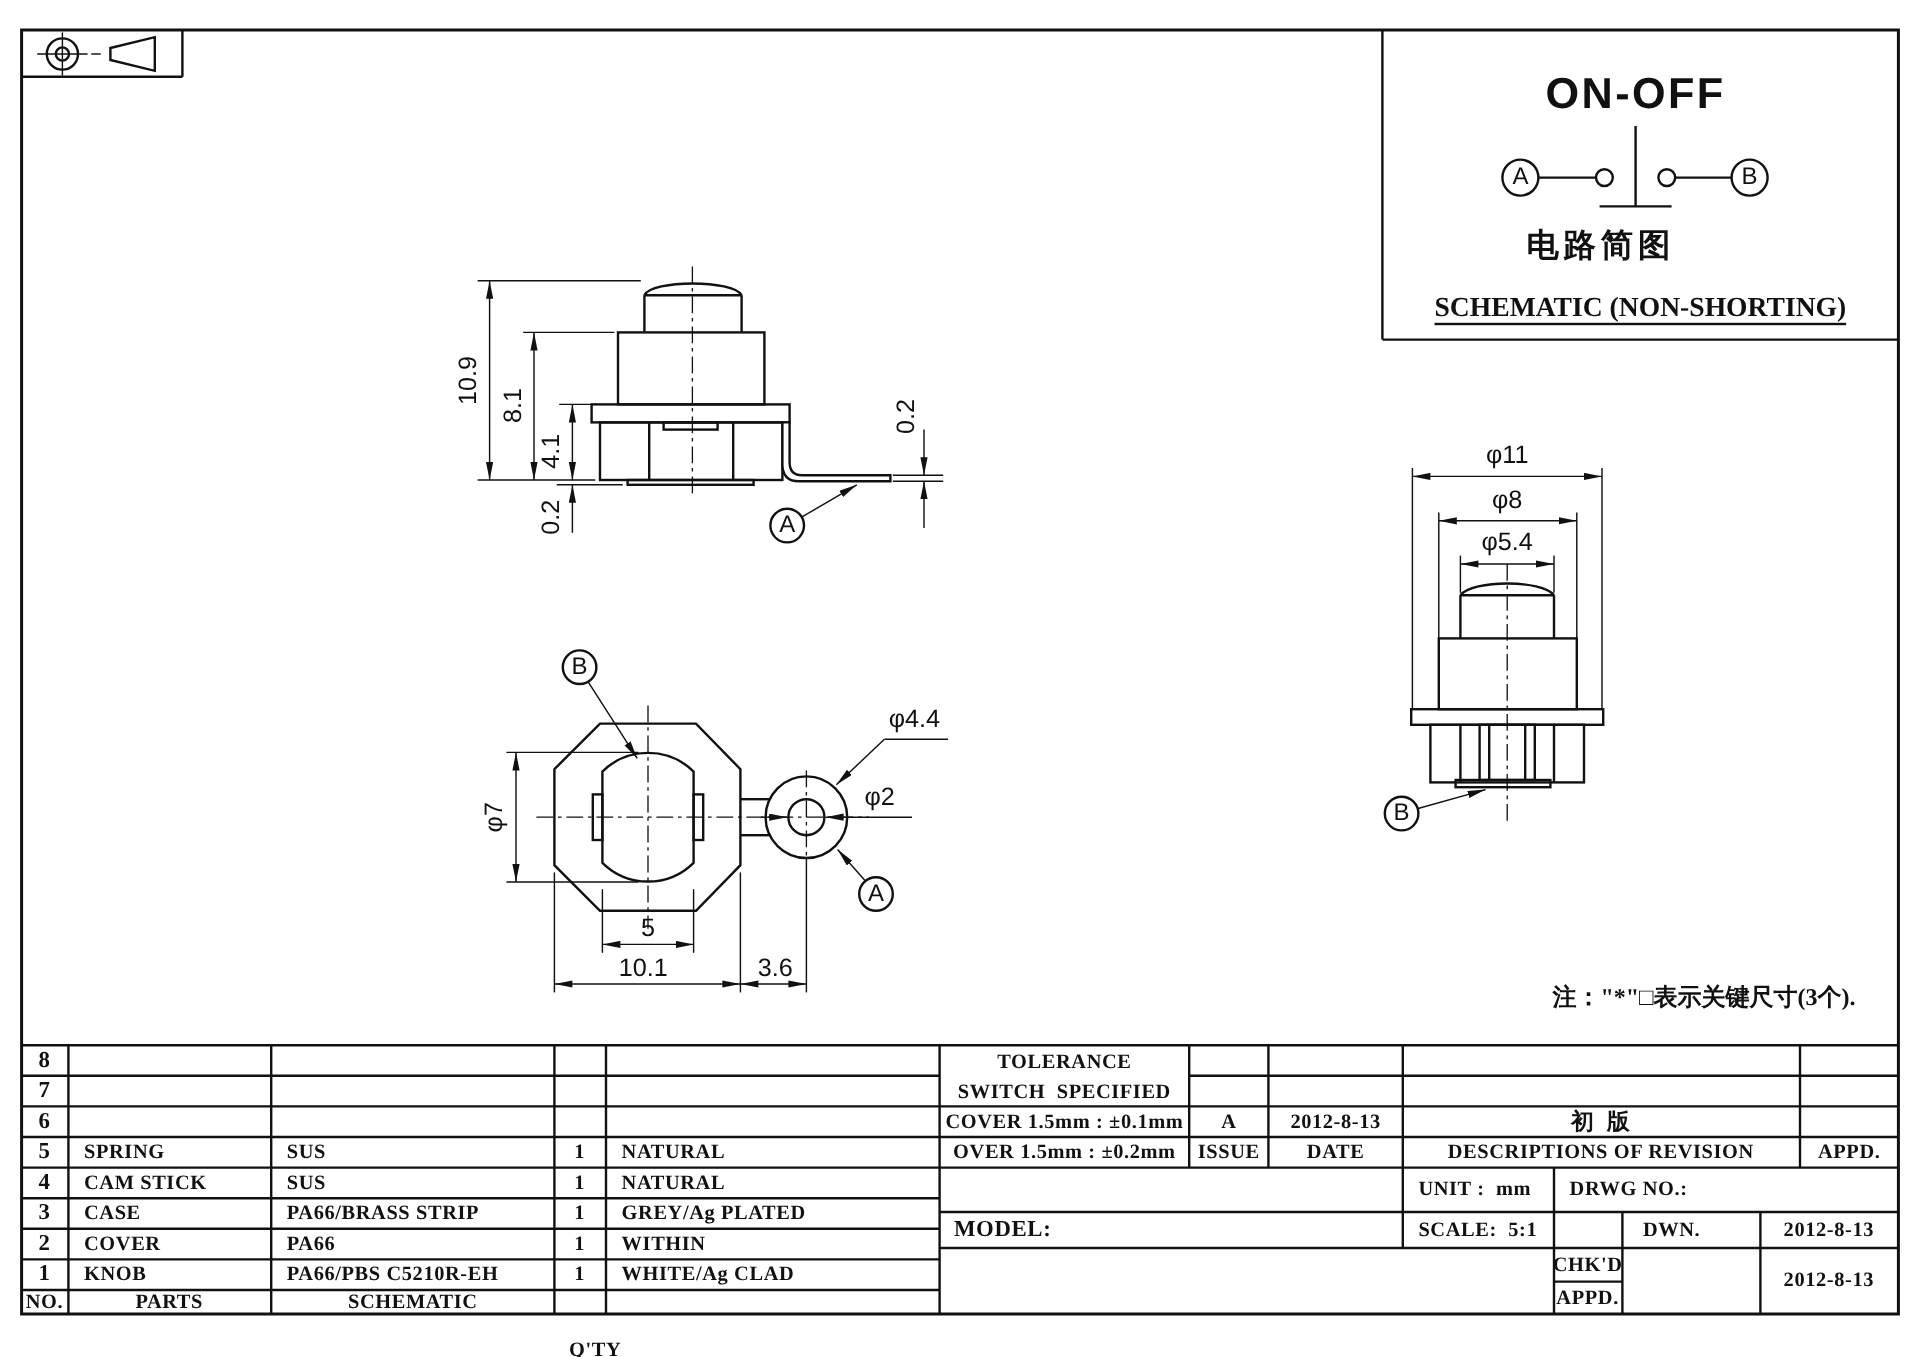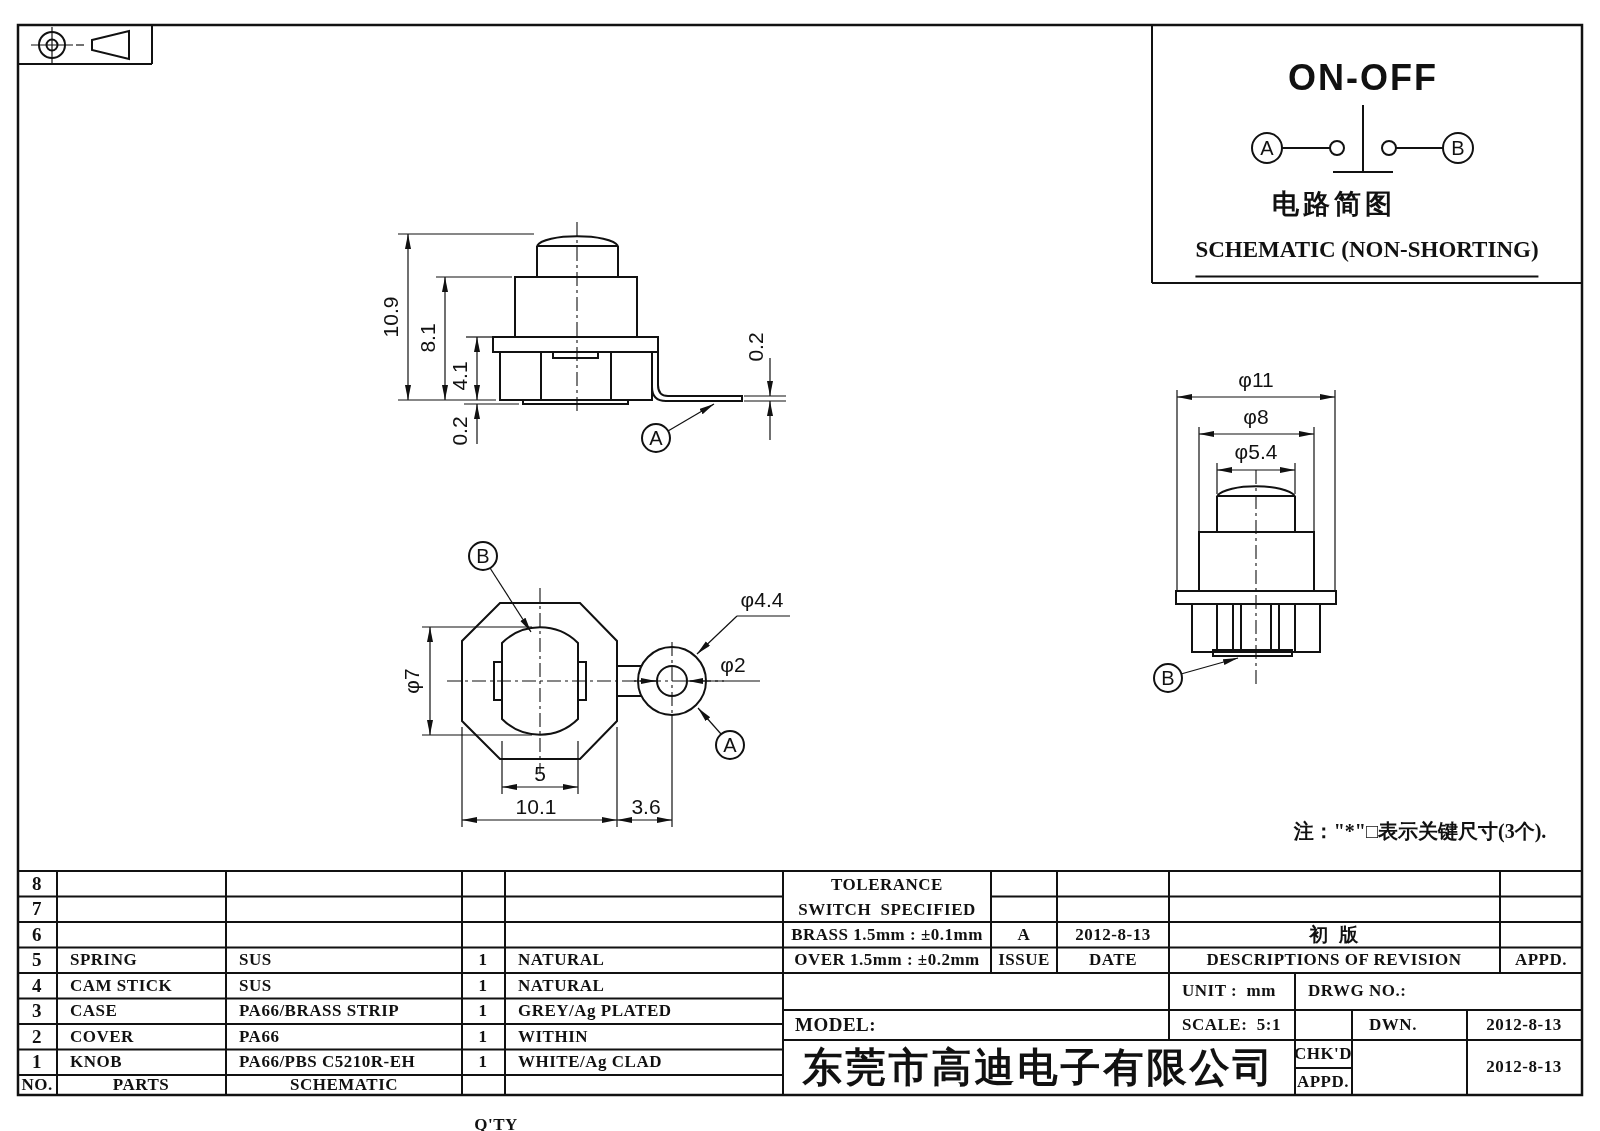--- a/index.html
+++ b/index.html
@@ -8,21 +8,21 @@
   svg{position:absolute;left:0;top:0;}
   .t  {position:absolute;transform:translate(-50%,-50%);white-space:pre;color:#111;}
   .tl {position:absolute;transform:translateY(-50%);white-space:pre;color:#111;}
   .rot{transform:translate(-50%,-50%) rotate(-90deg);}
   .dim{font:21px "Liberation Sans",sans-serif;}
   .bal{font:20px "Liberation Sans",sans-serif;}
   .tbl{font:700 17px "Liberation Serif",serif;letter-spacing:.5px;}
   .tbl2{font:700 19px "Liberation Serif",serif;letter-spacing:.5px;}
   .onoff{font:600 36px "Liberation Sans",sans-serif;letter-spacing:2px;}
   .cjk{font:600 27px "Liberation Sans",sans-serif;letter-spacing:4px;}
-  .schem{font:700 23px "Liberation Serif",serif;border-bottom:2.5px solid #111;padding-bottom:13px;}
+  .schem{font:700 23px "Liberation Serif",serif;border-bottom:2.5px solid #111;padding-bottom:0;}
   .note{font:600 20px "Liberation Serif",serif;}
   .company{font:600 40px "Liberation Sans",sans-serif;letter-spacing:3px;}
 </style>
 </head>
 <body>
 
 <div id="sheet">
 
 <svg width="1600" height="1131" viewBox="0 0 1600 1131">
   <defs>
@@ -260,35 +260,34 @@
 <div class="tl tbl" style="left:518px;top:1037px;">WITHIN</div>
 <div class="tl tbl" style="left:518px;top:1062px;">WHITE/Ag CLAD</div>
 
 <div class="t tbl" style="left:37px;top:1085px;">NO.</div>
 <div class="t tbl" style="left:141px;top:1085px;">PARTS</div>
 <div class="t tbl" style="left:344px;top:1085px;">SCHEMATIC</div>
 <div class="t tbl" style="left:496px;top:1085px;margin-top:40px;">Q'TY</div>
 
 <div class="t tbl" style="left:887px;top:885px;">TOLERANCE</div>
 <div class="t tbl" style="left:887px;top:910px;">SWITCH  SPECIFIED</div>
-<div class="t tbl" style="left:887px;top:935px;">BRASS 1.5mm : ±0.1mm</div>
+<div class="t tbl" style="left:887px;top:935px;">COVER 1.5mm : ±0.1mm</div>
 <div class="t tbl" style="left:887px;top:960px;">OVER 1.5mm : ±0.2mm</div>
 
 <div class="t tbl" style="left:1024px;top:935px;">A</div>
 <div class="t tbl" style="left:1113px;top:935px;">2012-8-13</div>
 <div class="t tbl2" style="left:1334px;top:935px;">初  版</div>
 <div class="t tbl" style="left:1024px;top:960px;">ISSUE</div>
 <div class="t tbl" style="left:1113px;top:960px;text-align:right;">DATE</div>
 <div class="t tbl" style="left:1334px;top:960px;">DESCRIPTIONS OF REVISION</div>
 <div class="t tbl" style="left:1541px;top:960px;">APPD.</div>
 
 <div class="tl tbl" style="left:1182px;top:991px;">UNIT :  mm</div>
 <div class="tl tbl2" style="left:795px;top:1025px;">MODEL:</div>
 <div class="tl tbl" style="left:1182px;top:1025px;">SCALE:  5:1</div>
-<div class="t company" style="left:1039px;top:1067px;">东莞市高迪电子有限公司</div>
 <div class="tl tbl" style="left:1308px;top:991px;">DRWG NO.:</div>
 <div class="t tbl" style="left:1393px;top:1025px;">DWN.</div>
 <div class="t tbl" style="left:1323px;top:1054px;">CHK'D</div>
 <div class="t tbl" style="left:1323px;top:1082px;">APPD.</div>
 <div class="t tbl" style="left:1524px;top:1025px;">2012-8-13</div>
 <div class="t tbl" style="left:1524px;top:1067px;">2012-8-13</div>
 
 </div>
 
 </body></html>

